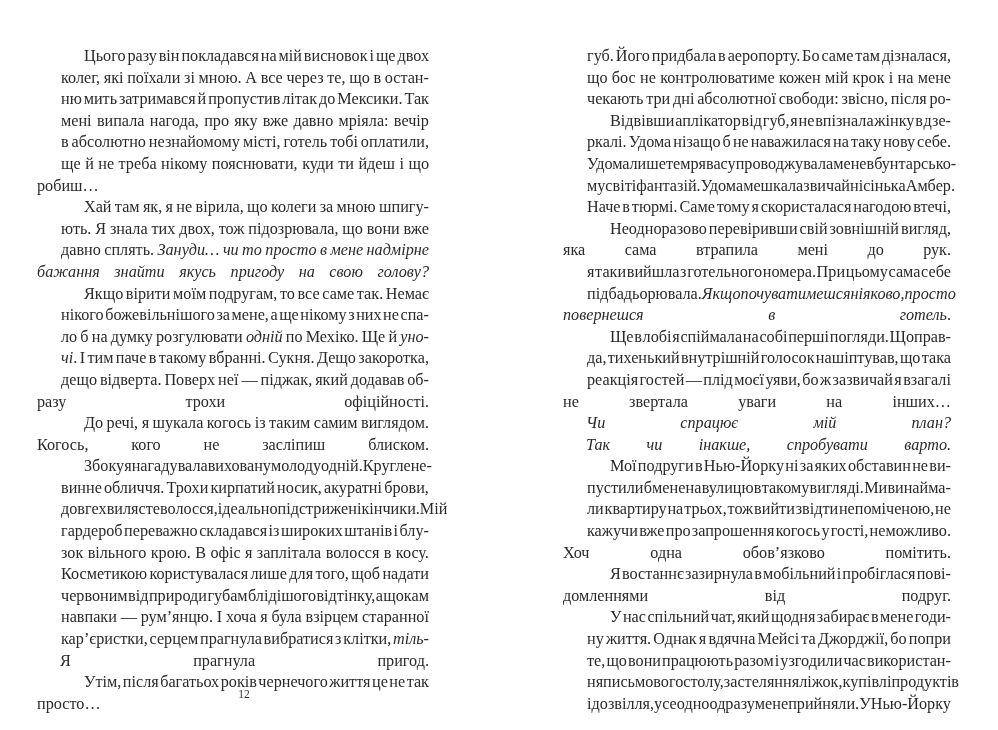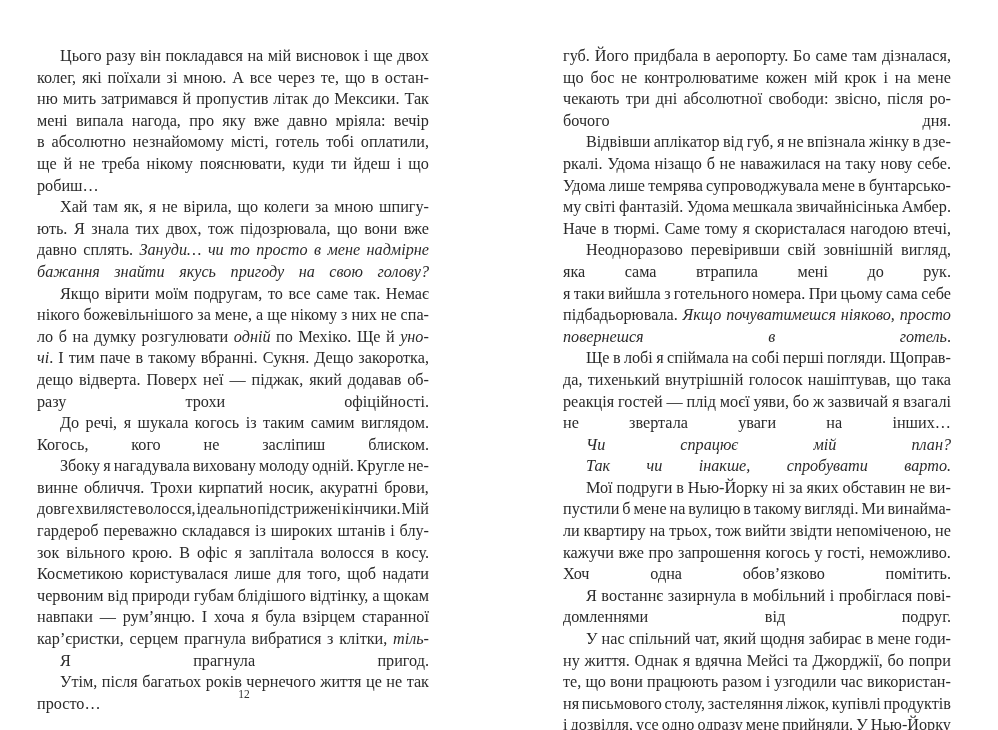--- a/index.html
+++ b/index.html
@@ -18,21 +18,21 @@
     text-align: justify; text-align-last: justify; white-space: nowrap; overflow: visible;
     word-spacing: 0px;
   }
   .line.indent { padding-left: 23px; }
   .line i { }
   .pnum {
     position: absolute; top: 688px; font-size: 11.5px; color: #333; width: 40px; text-align: center;
   }
   .page.left .pnum { left: 224px; }
   .page.right .pnum { left: 226px; margin-top: 46px; }
-  .lw { display: flex; justify-content: space-between; }
+  .lw { display: flex; justify-content: space-between; margin-left: 24px; }
 </style>
 </head>
 <body>
 
 <div class="page left">
   <div class="column">
       <div class="line indent lw">
         <span><span>Цього</span></span>
         <span><span>разу</span></span>
         <span><span>він</span></span>
@@ -347,21 +347,20 @@
       <div class="line lw">
         <span><span>чекають</span></span>
         <span><span>три</span></span>
         <span><span>дні</span></span>
         <span><span>абсолютної</span></span>
         <span><span>свободи:</span></span>
         <span><span>звісно,</span></span>
         <span><span>після</span></span>
         <span><span>ро-</span></span>
       </div>
-      <div class="line"><span>бочого</span> <span>дня.</span></div>
       <div class="line indent lw">
         <span><span>Відвівши</span></span>
         <span><span>аплікатор</span></span>
         <span><span>від</span></span>
         <span><span>губ,</span></span>
         <span><span>я</span></span>
         <span><span>не</span></span>
         <span><span>впізнала</span></span>
         <span><span>жінку</span></span>
         <span><span>в</span></span>

